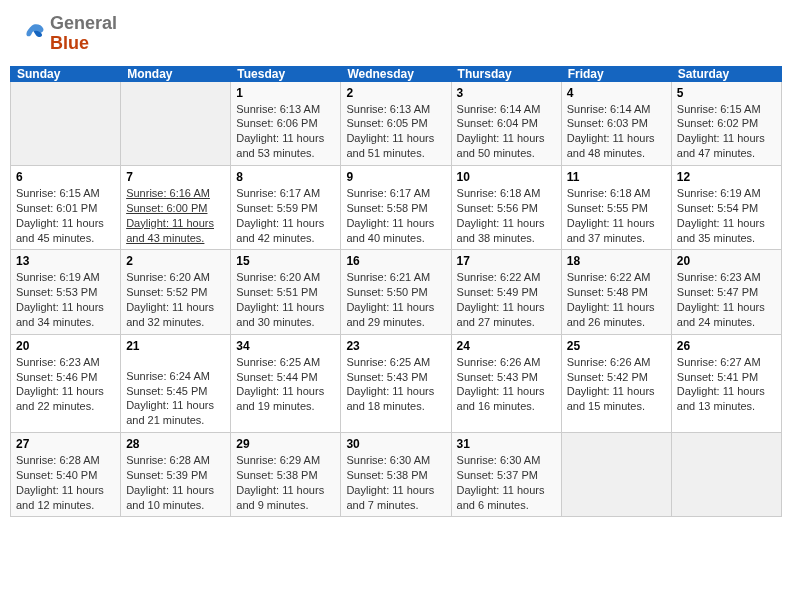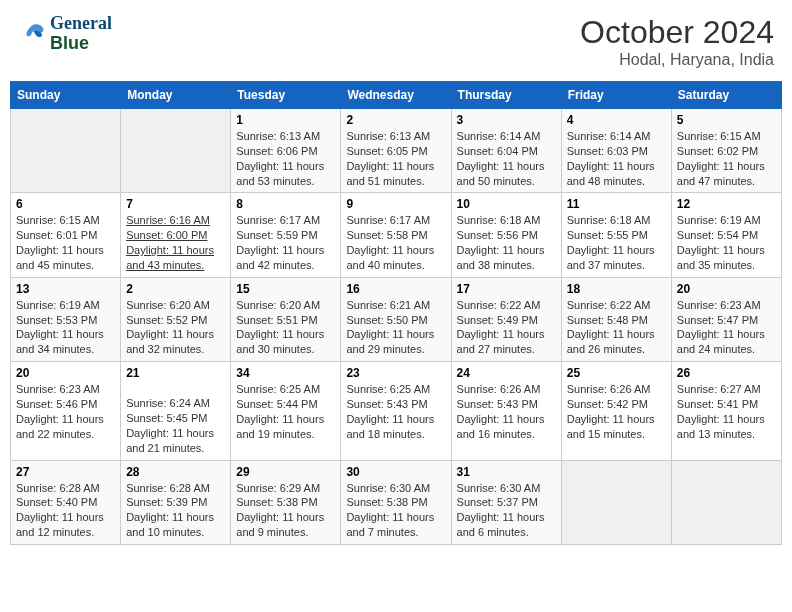--- a/index.html
+++ b/index.html
@@ -22,22 +22,22 @@
       align-items: center;
       gap: 4px;
     }
     .logo-text {
       display: flex;
       flex-direction: column;
       font-size: 18px;
       font-weight: bold;
       line-height: 1.1;
     }
-    .logo-general { color: #0c4a6e; font-family: Liberation Serif, serif; }
-    .logo-blue { color: #14532d; }
+    .logo-general { color: #737373; }
+    .logo-blue { color: #c2410c; }
     .logo-bird {
       width: 28px;
       height: 28px;
     }
     .title-block {
       text-align: right;
     }
     .month-title {
       font-size: 32px;
       font-weight: normal;
@@ -49,21 +49,21 @@
     }
     table {
       width: 100%;
       border-collapse: collapse;
       font-size: 11px;
     }
     thead tr th {
       background-color: #1565c0;
       color: #fff;
       text-align: left;
-      padding: 6px 6px;
+      padding: 0 6px;
       font-size: 12px;
       font-weight: bold;
       border: 1px solid #1565c0;
     }
     tbody tr td {
       vertical-align: top;
       border: 1px solid #ccc;
       padding: 4px 5px;
       min-height: 80px;
       height: 80px;
@@ -95,24 +95,20 @@
   <div class="logo">
     <svg class="logo-bird" viewBox="0 0 40 40">
       <path d="M20 8 C24 4, 34 6, 36 12 C38 16, 32 20, 28 18 C26 17, 24 15, 22 16 C20 17, 20 20, 18 22 C16 24, 12 24, 12 20 C12 16, 16 12, 20 8Z" fill="#4a90d9"></path>
       <path d="M22 16 C26 14, 32 16, 34 20 C36 24, 30 26, 26 22" fill="#1565c0"></path>
     </svg>
     <div class="logo-text">
       <span class="logo-general">General</span>
       <span class="logo-blue">Blue</span>
     </div>
   </div>
-  <div class="title-block">
-    <div class="month-title">October 2024</div>
-    <div class="location">Hodal, Haryana, India</div>
-  </div>
 </div>
 
 <table>
   <thead>
     <tr>
     <th>Sunday</th>
         <th>Monday</th>
         <th>Tuesday</th>
         <th>Wednesday</th>
         <th>Thursday</th>

